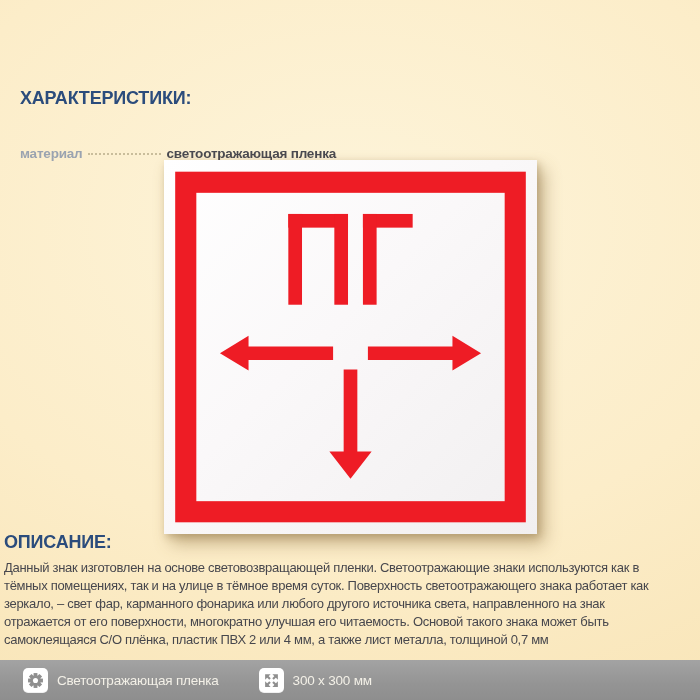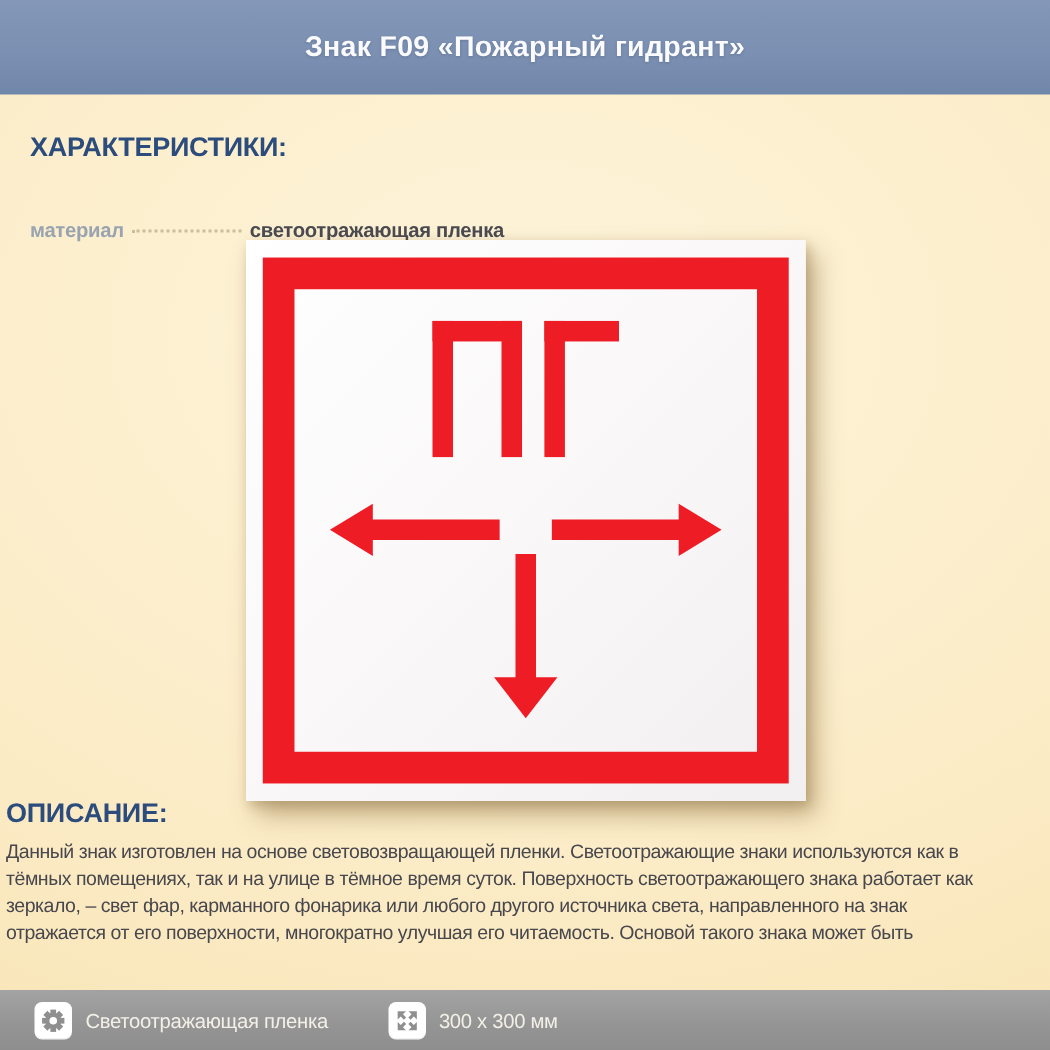--- a/index.html
+++ b/index.html
@@ -70,23 +70,20 @@
     display:flex; align-items:center; justify-content:center;
     box-shadow: inset 0 -1px 0 rgba(0,0,0,0.06);
   }
   .foot-label { color:#f3f0e7; font-size:13.5px; letter-spacing:-0.2px; }
 </style>
 </head>
 <body>
 
 <div class="page">
 
-  <header class="titlebar">
-    <span class="title">Знак F09 «Пожарный гидрант»</span>
-  </header>
 
   <section class="characteristics">
     <h2 class="section-title">ХАРАКТЕРИСТИКИ:</h2>
     <div class="spec-row">
       <div class="spec spec-material">
         <span class="spec-label">материал</span>
         <span class="leader"></span>
         <span class="spec-value">светоотражающая пленка</span>
       </div>
     </div>
@@ -118,20 +115,21 @@
     </svg>
   </div>
 
   <section class="description">
     <h2 class="section-title">ОПИСАНИЕ:</h2>
     <div class="desc-lines">
         <div class="desc-line">Данный знак изготовлен на основе световозвращающей пленки. Светоотражающие знаки используются как в</div>
         <div class="desc-line">тёмных помещениях, так и на улице в тёмное время суток. Поверхность светоотражающего знака работает как</div>
         <div class="desc-line">зеркало, – свет фар, карманного фонарика или любого другого источника света, направленного на знак</div>
         <div class="desc-line">отражается от его поверхности, многократно улучшая его читаемость. Основой такого знака может быть</div>
+        <div class="desc-line">самоклеящаяся С/О плёнка, пластик ПВХ 2 или 4 мм, а также лист металла, толщиной 0,7 мм</div>
       </div>
   </section>
 
   <footer class="infobar">
     <div class="foot-item">
       <span class="icon-box">
         <svg viewBox="-8 -8 16 16" width="17" height="17">
           <g fill="#8f8f8f">
             <rect x="-7" y="-1.8" width="14" height="3.6"></rect>
             <rect x="-7" y="-1.8" width="14" height="3.6" transform="rotate(45)"></rect>

